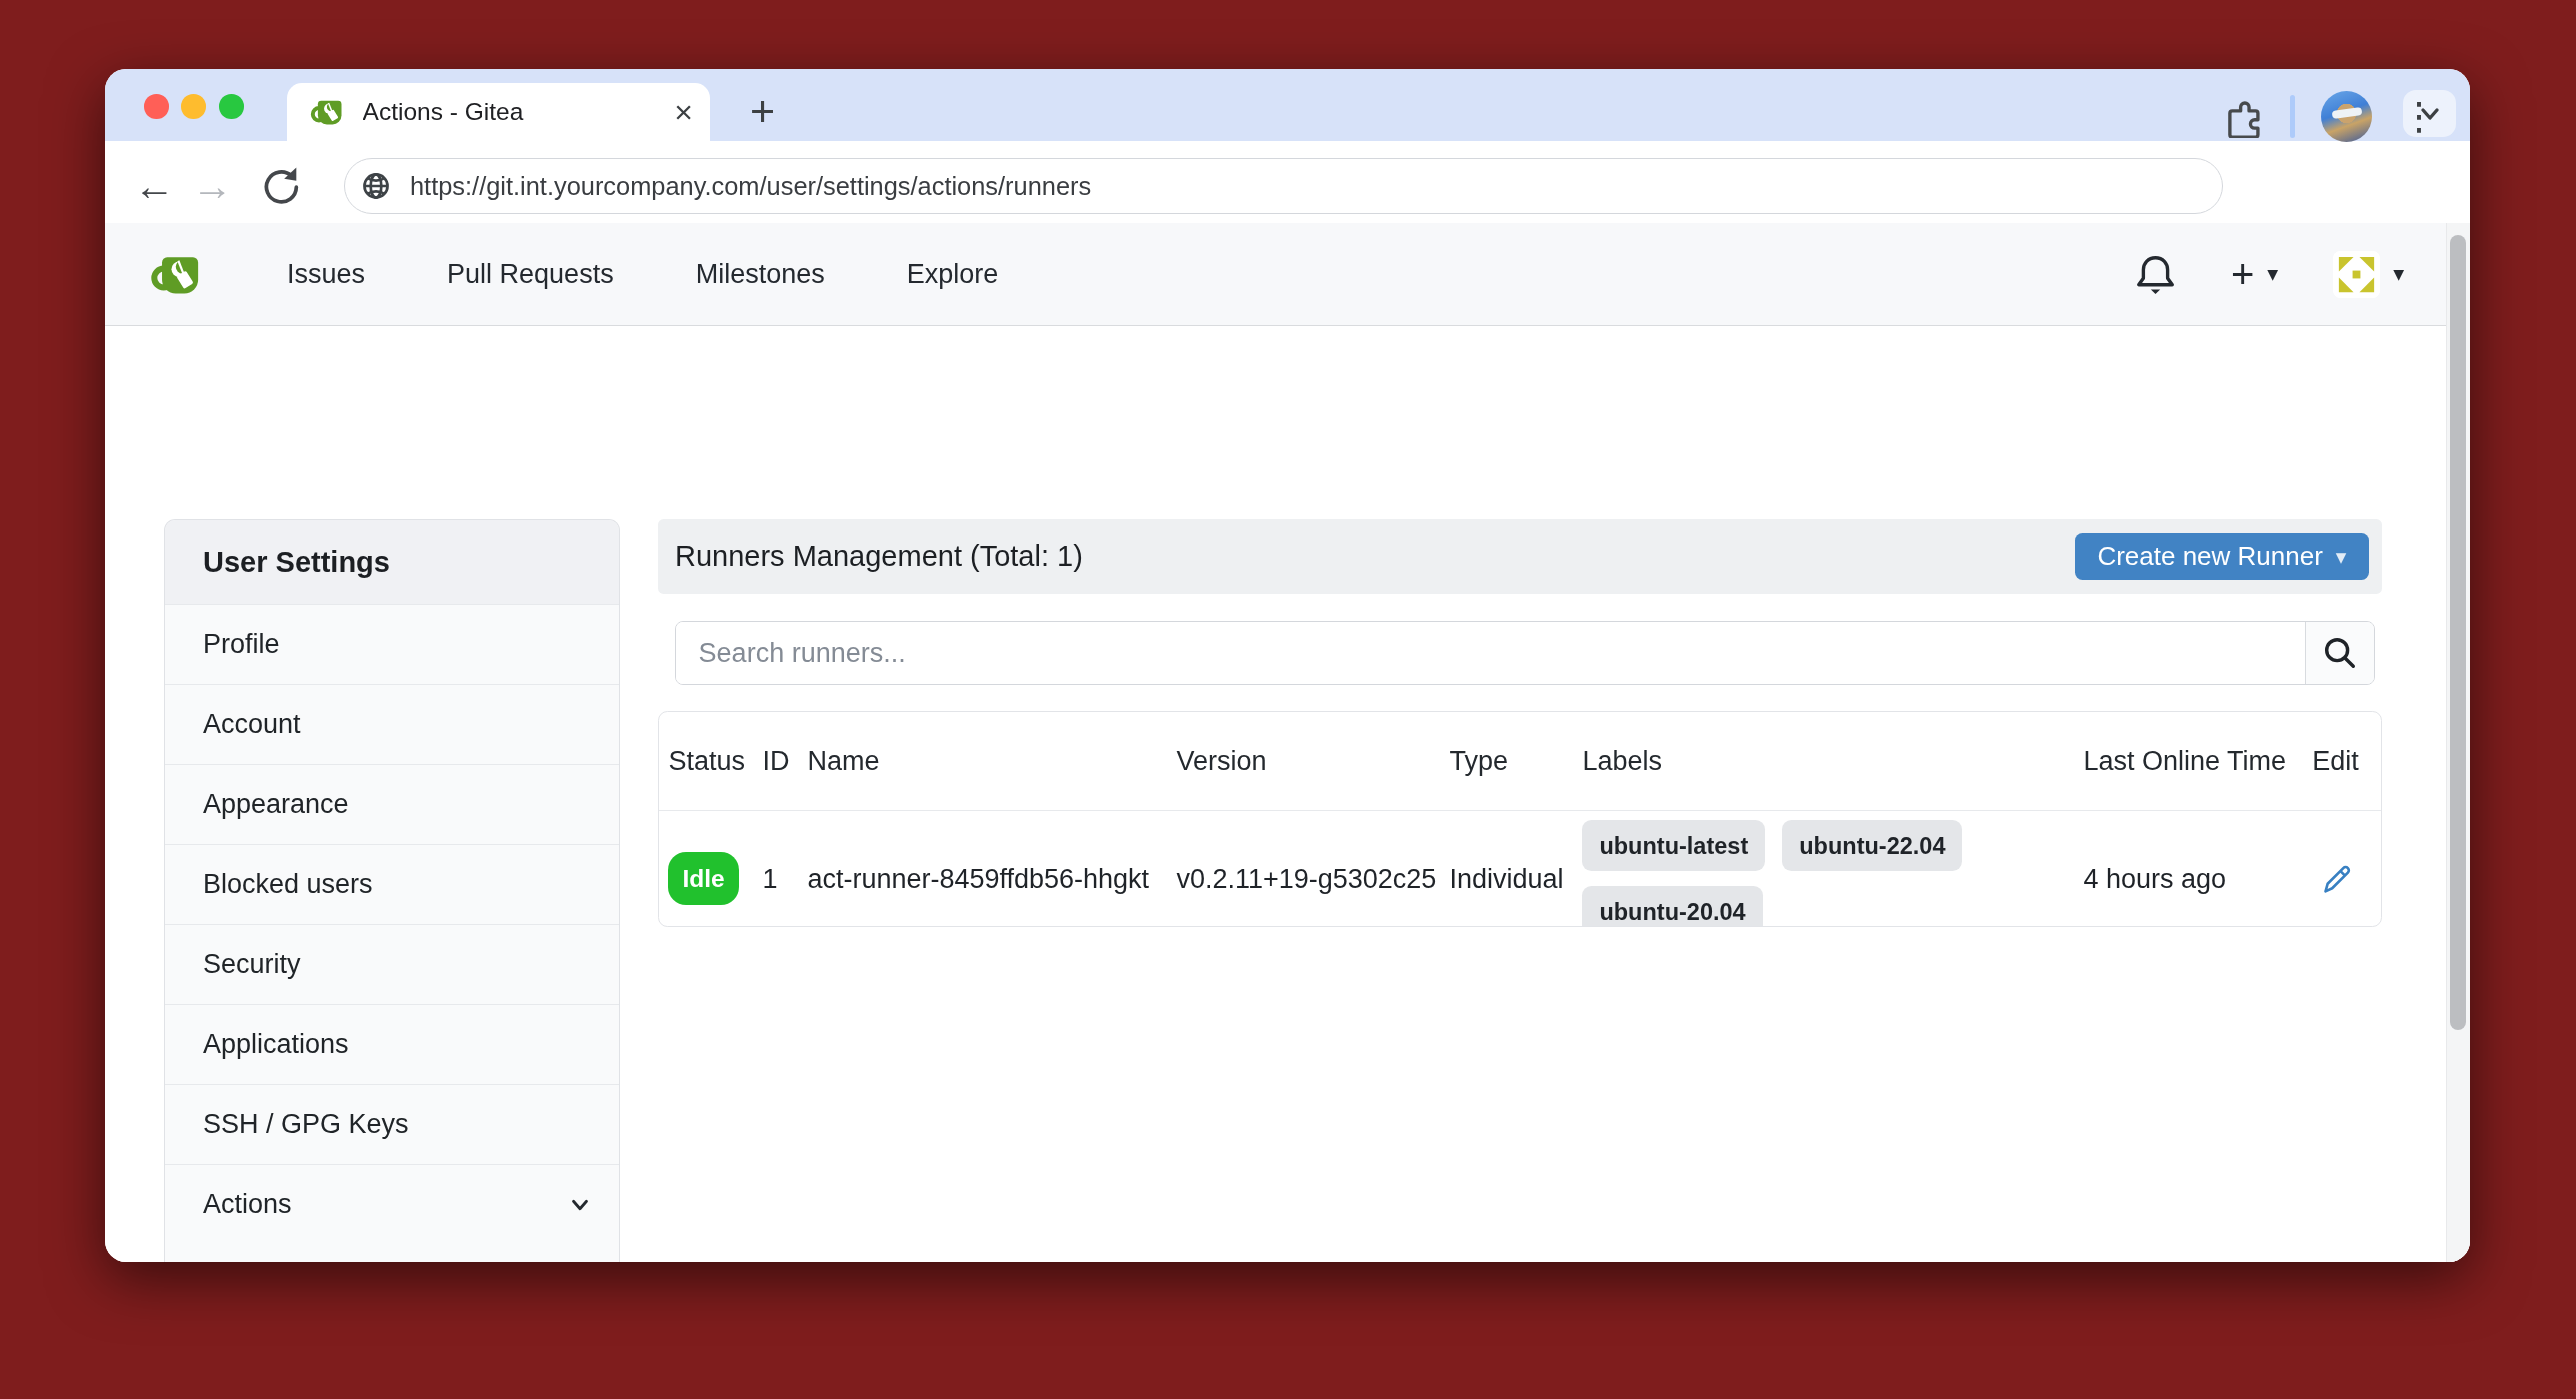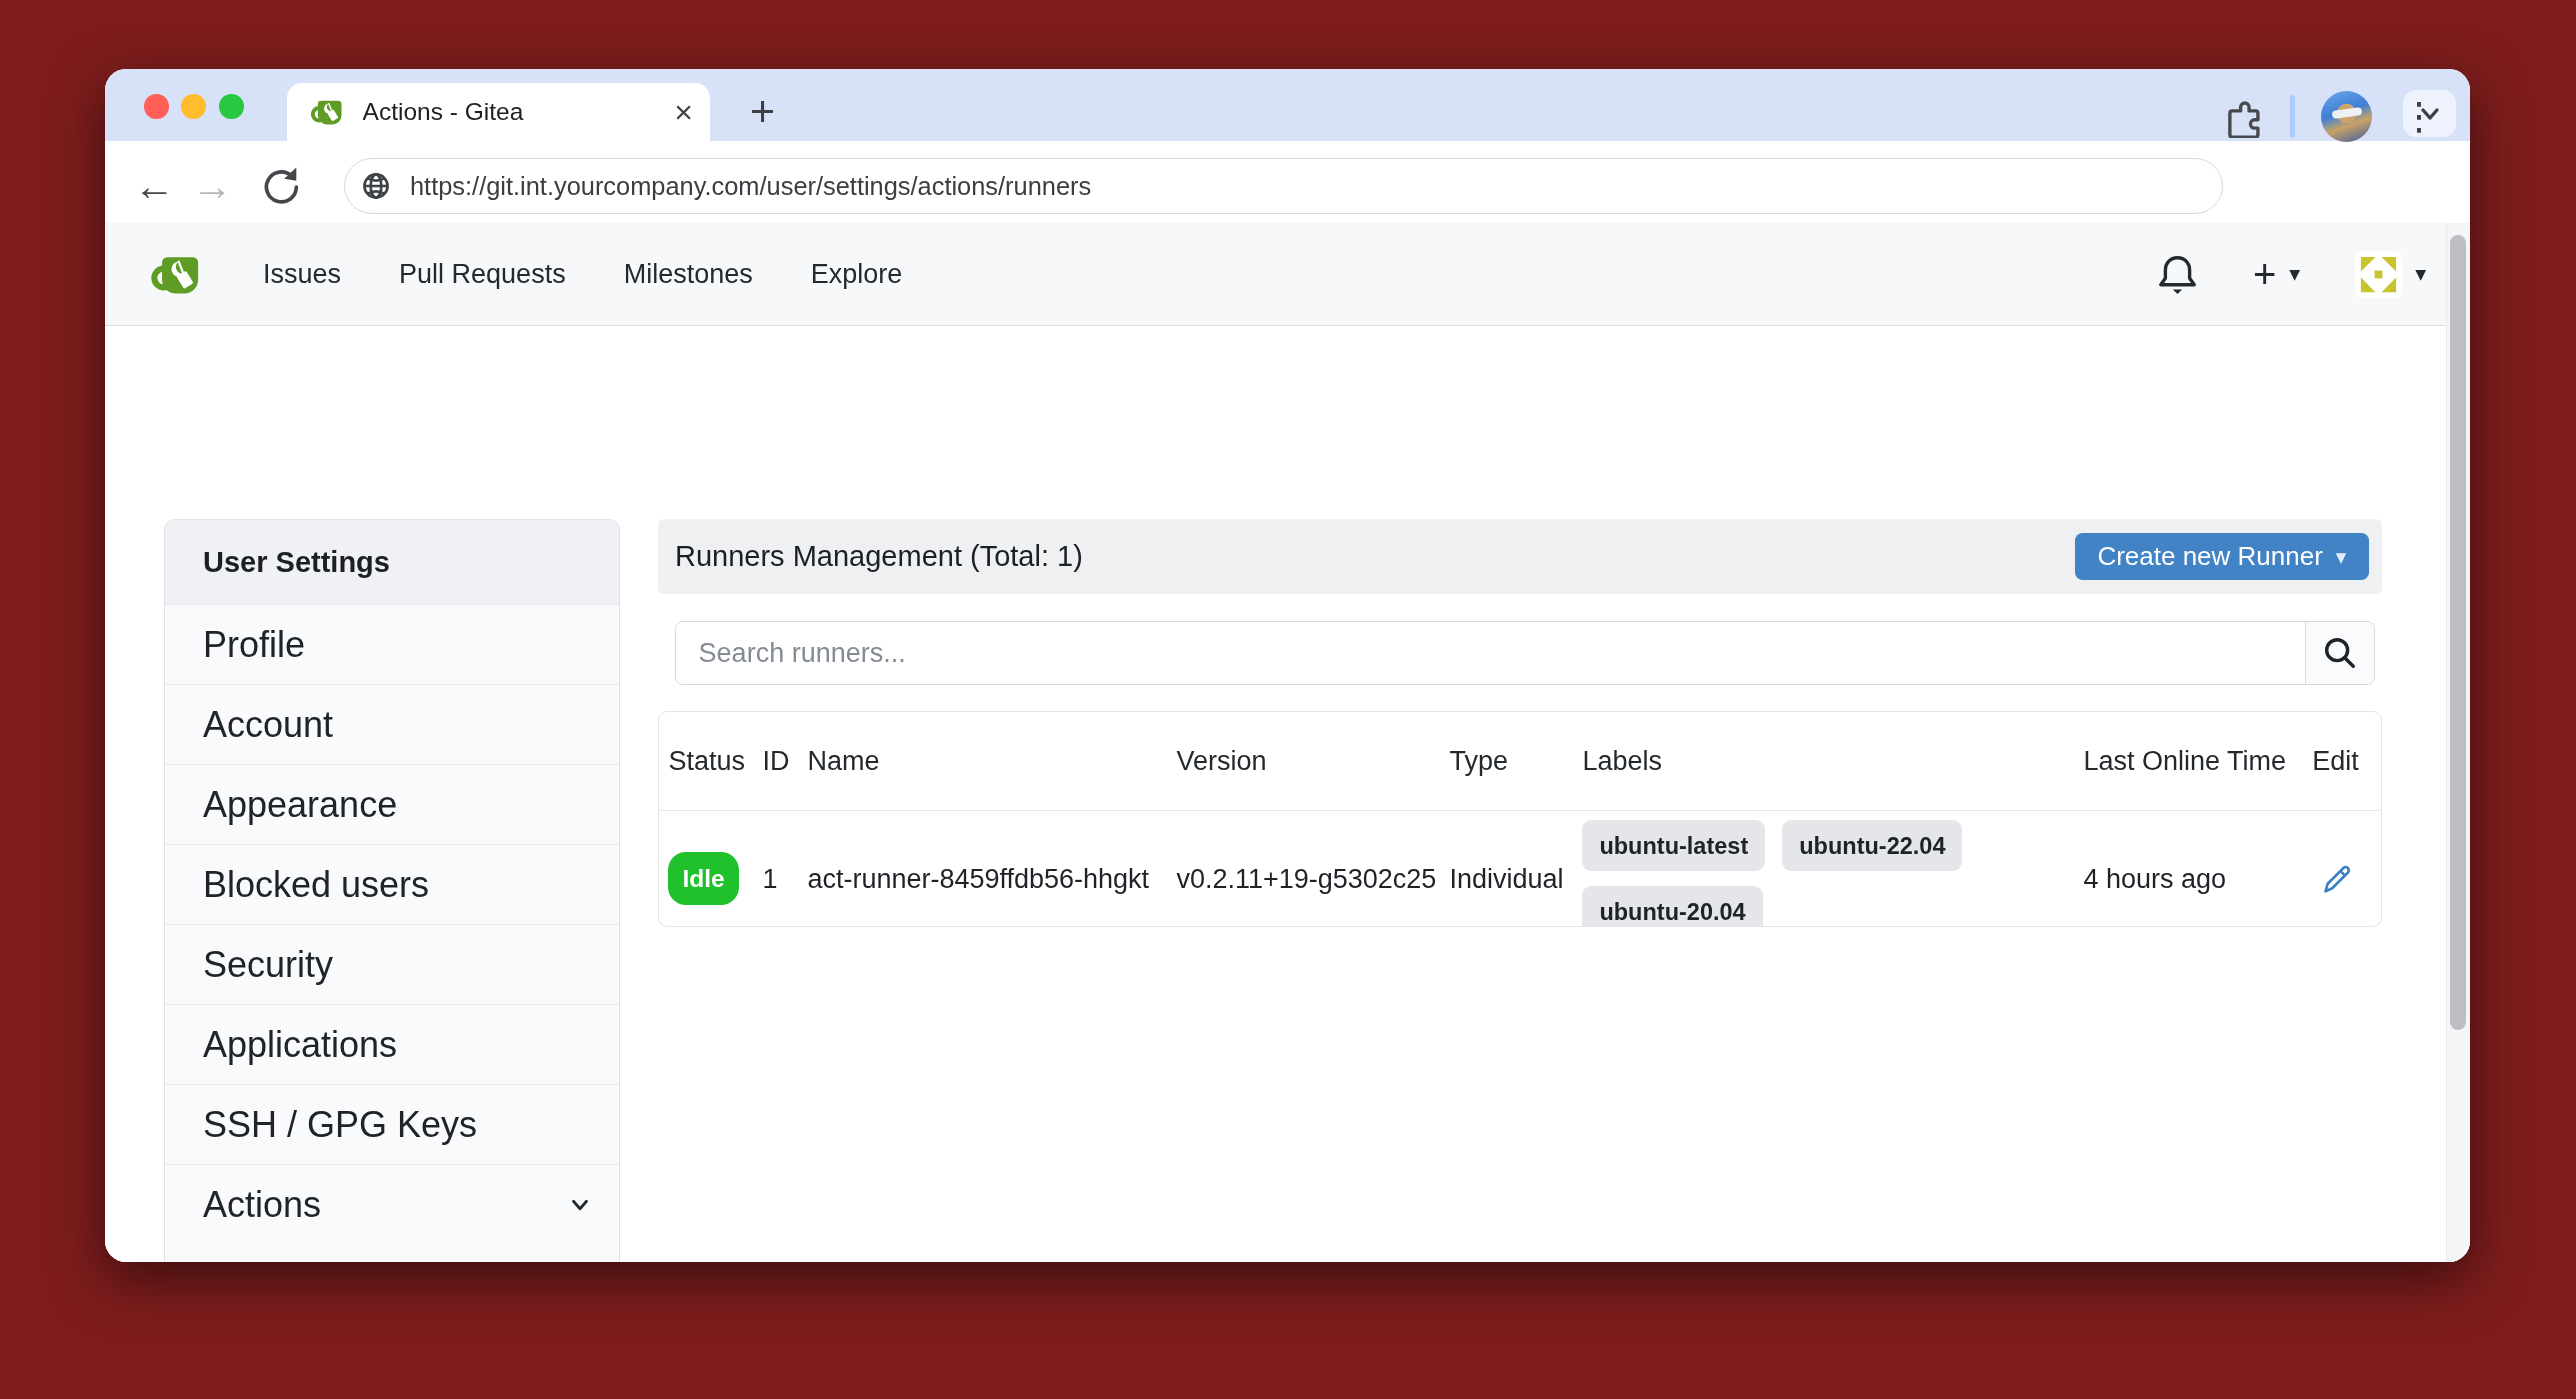--- a/index.html
+++ b/index.html
@@ -41,37 +41,37 @@
                 linear-gradient(160deg,#6aa7e8 0%,#3f7fd6 42%,#c9a366 64%,#39589c 100%); }
   .avatar-photo::after { content:""; position:absolute; left:22%; top:36%; width:58%; height:15%;
     background:#eef2f6; border-radius:4.7px; transform:rotate(-8deg); }
   .dots { font-size:38px; color:#3c4043; margin:0 32px 0 28px; line-height:1; }
 
   
   .page { position:absolute; left:0; top:154px; width:100%; height:1039px; background:#fff; overflow:hidden; }
 
   
   .g-nav { position:absolute; left:0; top:0; width:100%; height:103px; background:var(--navbar-bg,#f7f8fa);
-           border-bottom:1.9px solid #d9dbde; display:flex; align-items:center; padding:0 44px 0 45px; }
+           border-bottom:1.9px solid #d9dbde; display:flex; align-items:center; padding:0 66px 0 45px;gap:24px; }
   .g-logo { width:55px; height:55px; margin-right:58px; }
   .g-link { font-size:27px; font-weight:500; color:#24292f; margin-right:58px; }
   .g-right { margin-left:auto; display:flex; align-items:center; gap:55px; }
   .g-group { display:flex; align-items:center; gap:13px; }
   .g-plus { font-size:40px; color:#24292f; line-height:1; }
   .g-caret { font-size:21.6px; color:#24292f; line-height:1; }
   .identicon { width:47px; height:47px; border-radius:7.5px; overflow:hidden; background:#fff; }
 
   
   .sidebar { position:absolute; left:59px; top:296px; width:456px; height:897px;
              border:1.9px solid #e0e2e6; border-bottom:none; border-radius:11.3px 11.3px 0 0;
              background:#f9fafb; overflow:hidden; }
   .sb-header { height:84px; background:var(--sidebar-header-bg,#f0f1f4); display:flex; align-items:center;
                padding-left:38px; font-size:29px; font-weight:600; color:#1c1f23; }
   .sb-item { height:80px; border-top:1.9px solid #e7e9ec; display:flex; align-items:center;
-             padding:0 26px 0 38px; font-size:36px; color:#202428; }
+             padding:0 26px 0 38px; font-size:27px; color:#202428; }
   .sb-item .sb-label { flex:1; }
   .sb-sub { padding:7.5px 0 19px 0; }
   .sb-subitem { height:48px; display:flex; align-items:center; padding-left:64px; font-size:26px; color:#687078; }
   .sb-subitem.active { color:#15181b; font-weight:600; }
 
   
   .main { position:absolute; left:553px; top:296px; width:1724px; }
   .section-header { height:75px; background:var(--section-header-bg,#eef0f2); border-radius:5.6px;
                     display:flex; align-items:center; padding:0 13px 0 17px; }
   .section-title { font-size:29px; font-weight:500; color:#1c1f23; }

